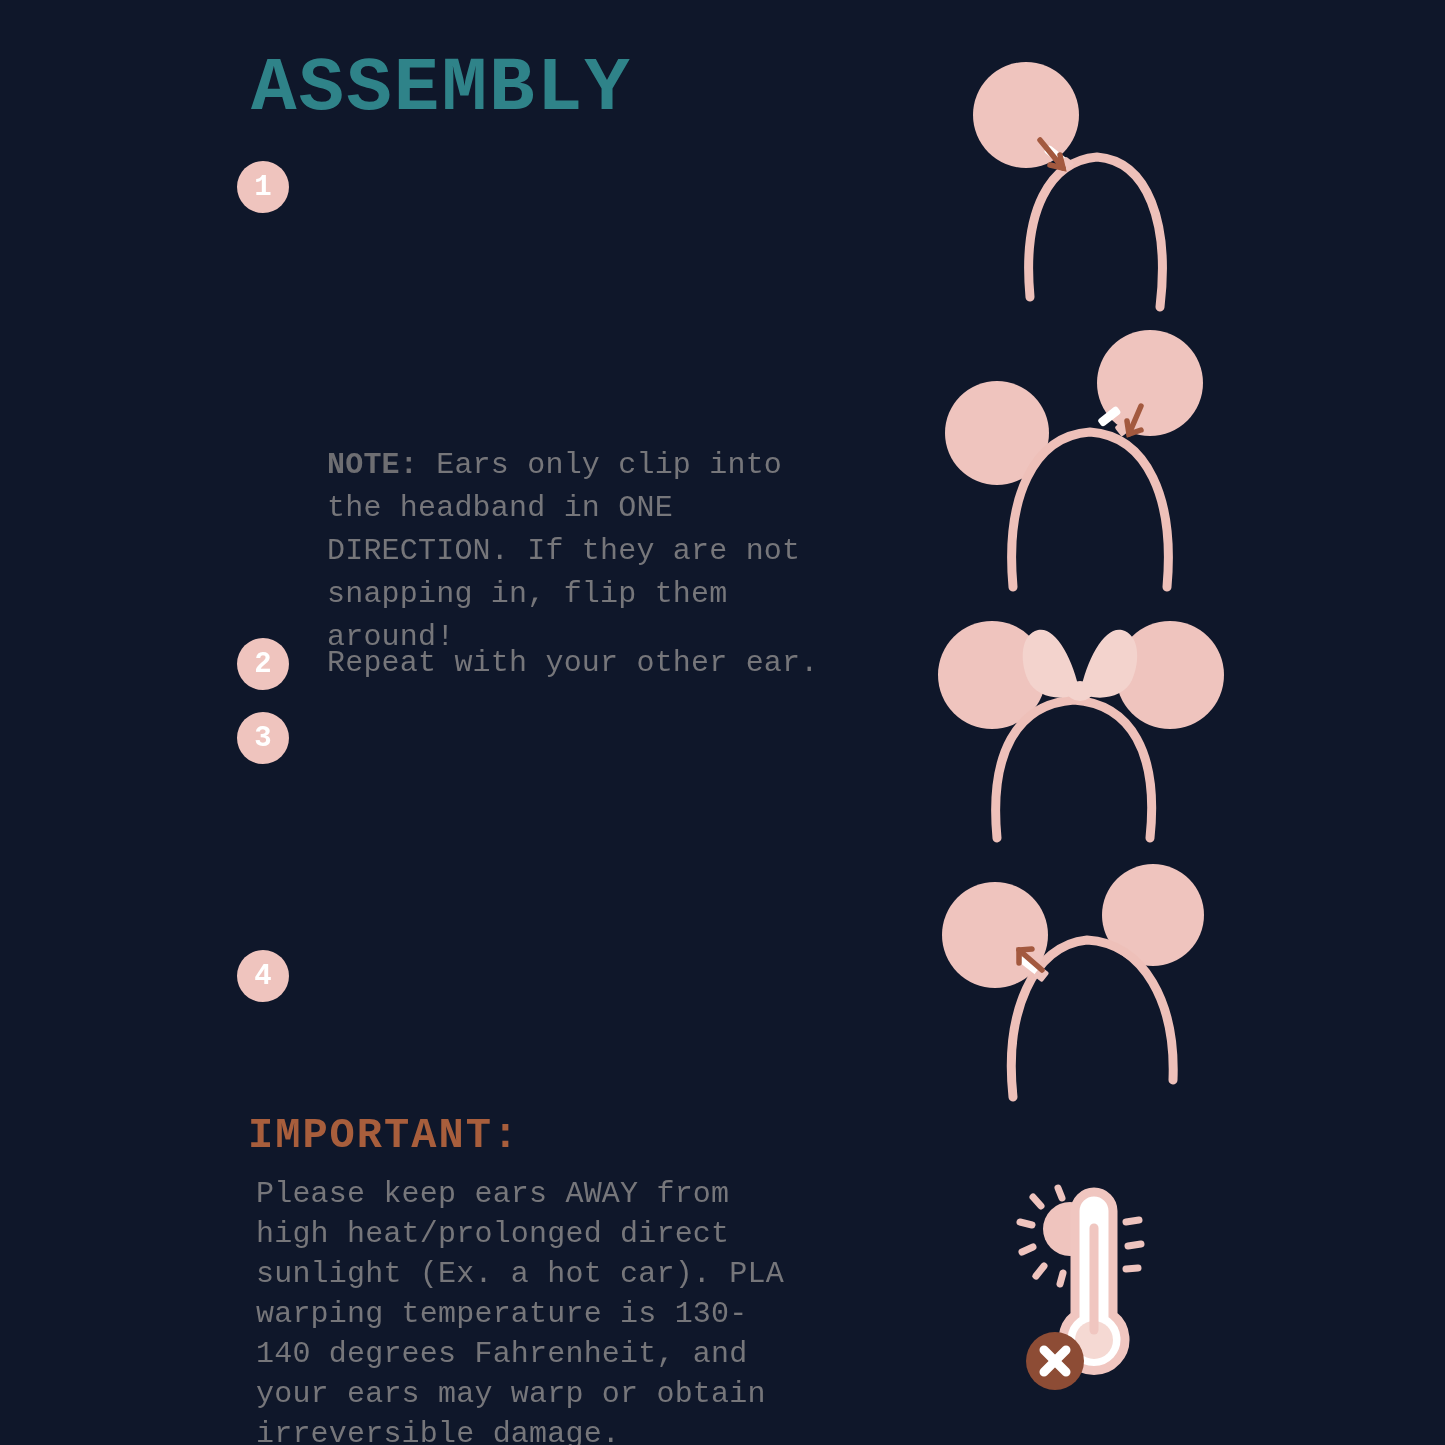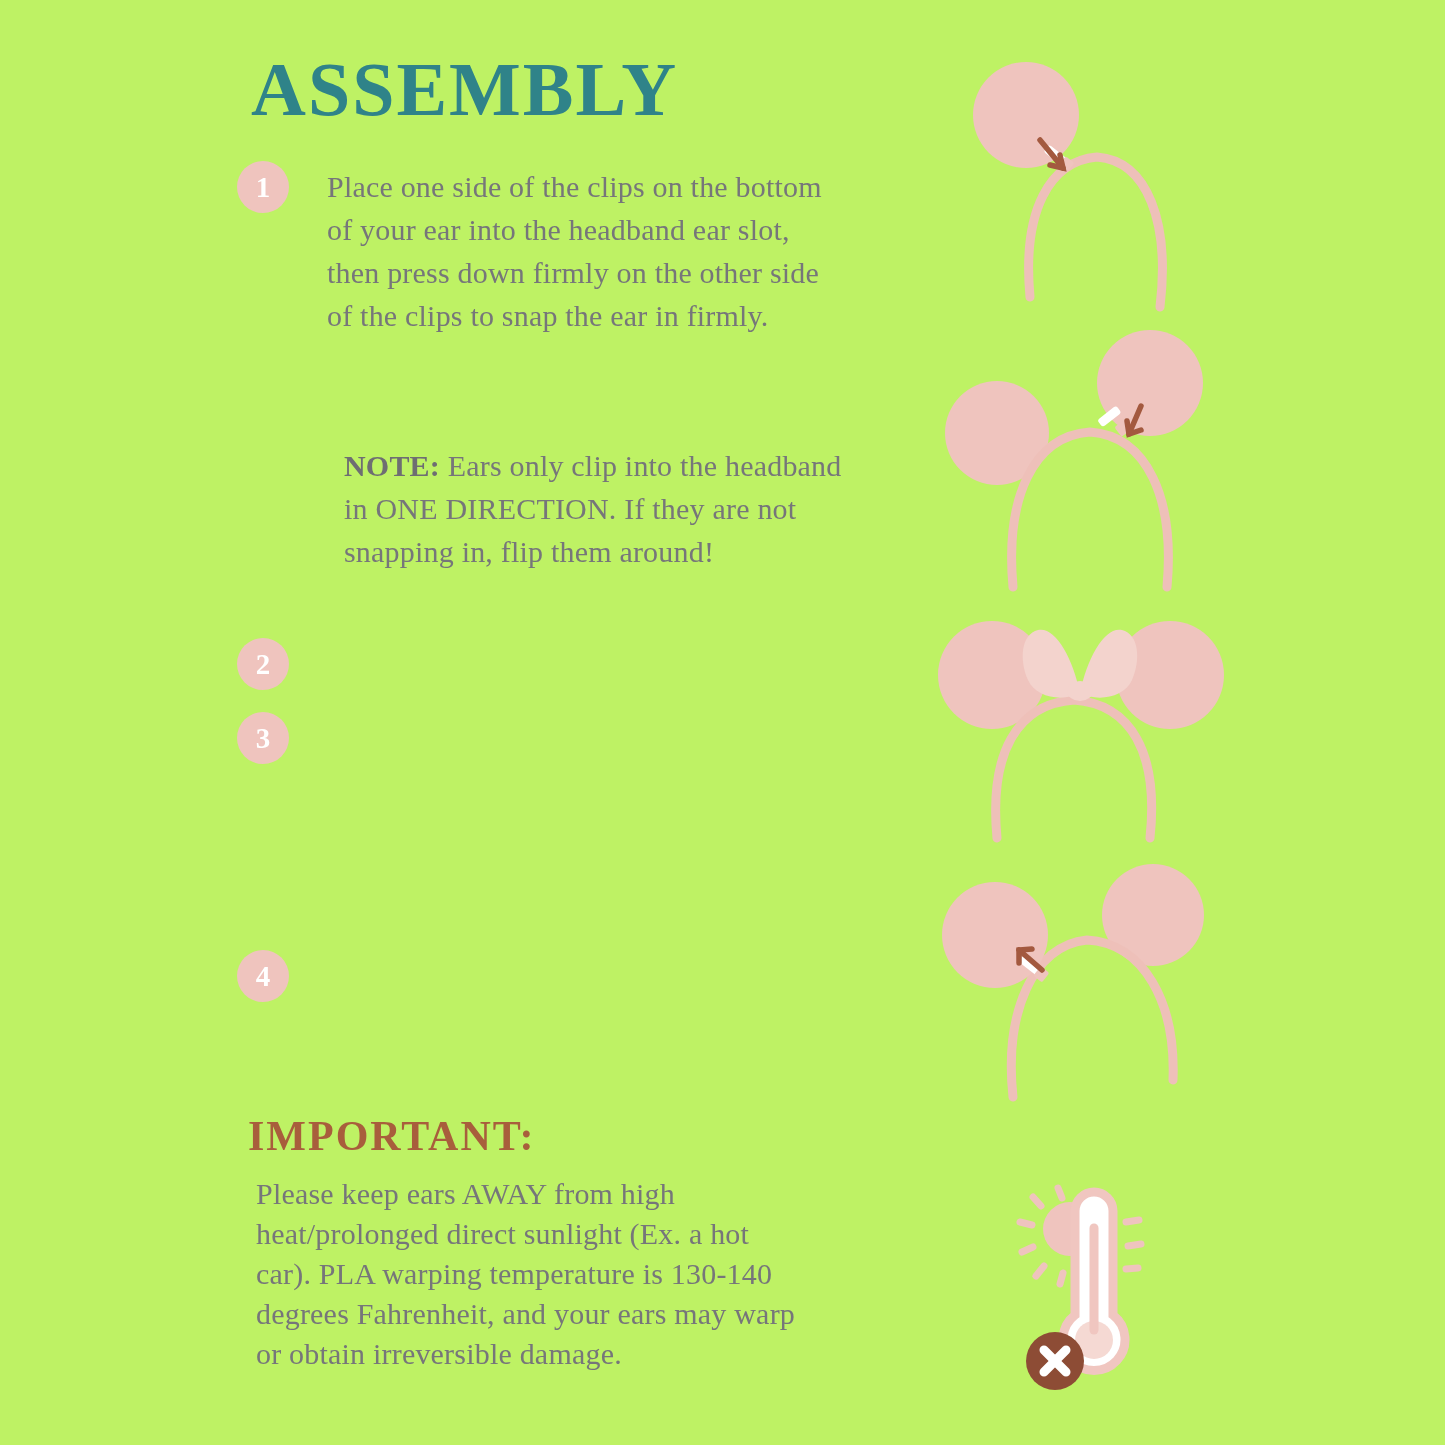--- a/index.html
+++ b/index.html
@@ -1,21 +1,21 @@
 <!DOCTYPE html>
 <html><head>
 <meta charset="utf-8">
 <style>
   html,body { margin:0; padding:0; background:#ffffff; }
   .page {
     position:relative;
     width:1445px;
     height:1445px;
-    background:#bef264;
-    font-family:Liberation Serif, serif;
+    background:#0f172a;
+    font-family:Liberation Mono, monospace;
     overflow:hidden;
   }
   .title {
     position:absolute;
     left:251px; top:46px;
     font-size:76px;
     font-weight:800;
     letter-spacing:2px;
     color:#2F8389;
     margin:0;
@@ -43,21 +43,21 @@
   .step-text {
     width:515px;
     margin:4px 0 0 0;
     font-size:30px;
     line-height:43px;
     color:#76767A;
     letter-spacing:0.2px;
   }
   .note {
     position:absolute;
-    left:344px; top:444px;
+    left:327px; top:444px;
     width:515px;
     margin:0;
     font-size:30px;
     line-height:43px;
     color:#76767A;
     letter-spacing:0.2px;
   }
   .note b { font-weight:800; color:#6E6E72; }
   .important-heading {
     position:absolute;
@@ -83,27 +83,27 @@
 </style>
 </head>
 <body>
 
 <div class="page">
 
   <h1 class="title">ASSEMBLY</h1>
 
   <div class="step" style="top:161px;">
     <span class="badge">1</span>
-    <p class="step-text">Place one side of the clips on the bottom of your ear into the headband ear slot, then press down firmly on the other side of the clips to snap the ear in firmly.</p>
   </div>
 
   <p class="note"><b>NOTE:</b><span> Ears only clip into the headband in ONE DIRECTION. If they are not snapping in, flip them around!</span></p>
 
   <div class="step" style="top:638px;">
     <span class="badge">2</span>
+    <p class="step-text">Repeat with your other ear.</p>
   </div>
 
   <div class="step" style="top:712px;">
     <span class="badge">3</span>
   </div>
 
   <div class="step" style="top:950px;">
     <span class="badge">4</span>
   </div>
 

